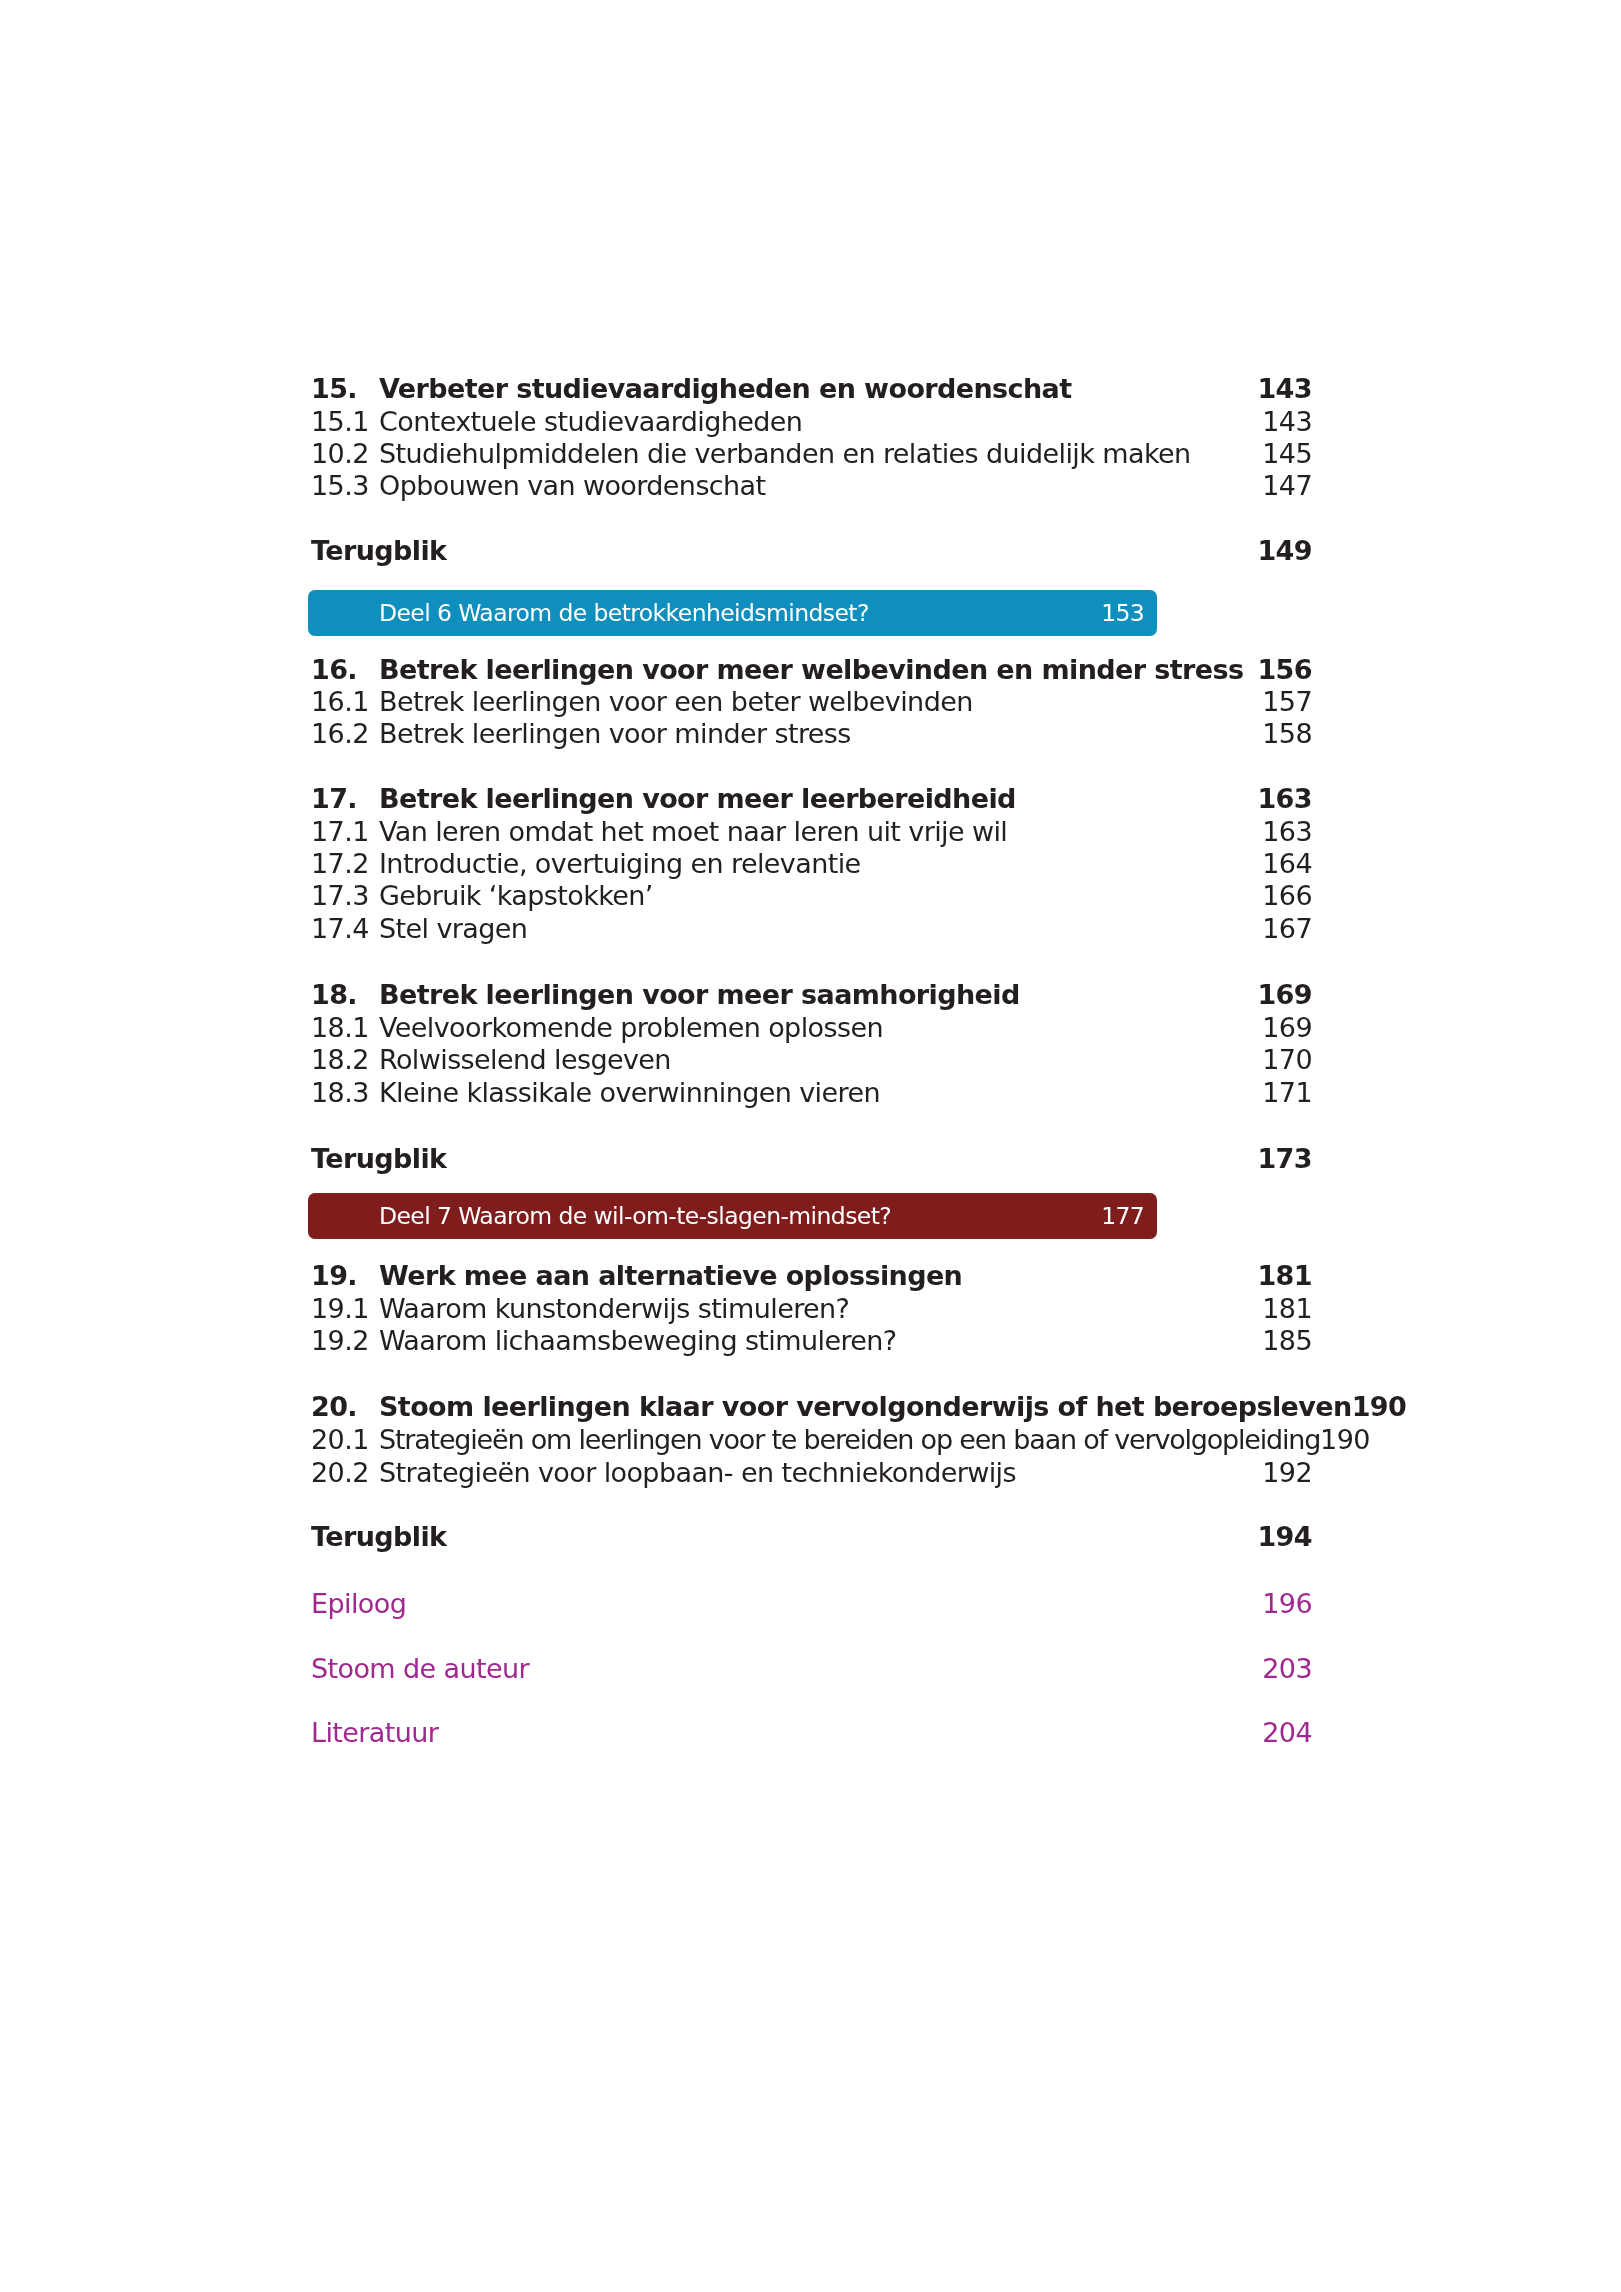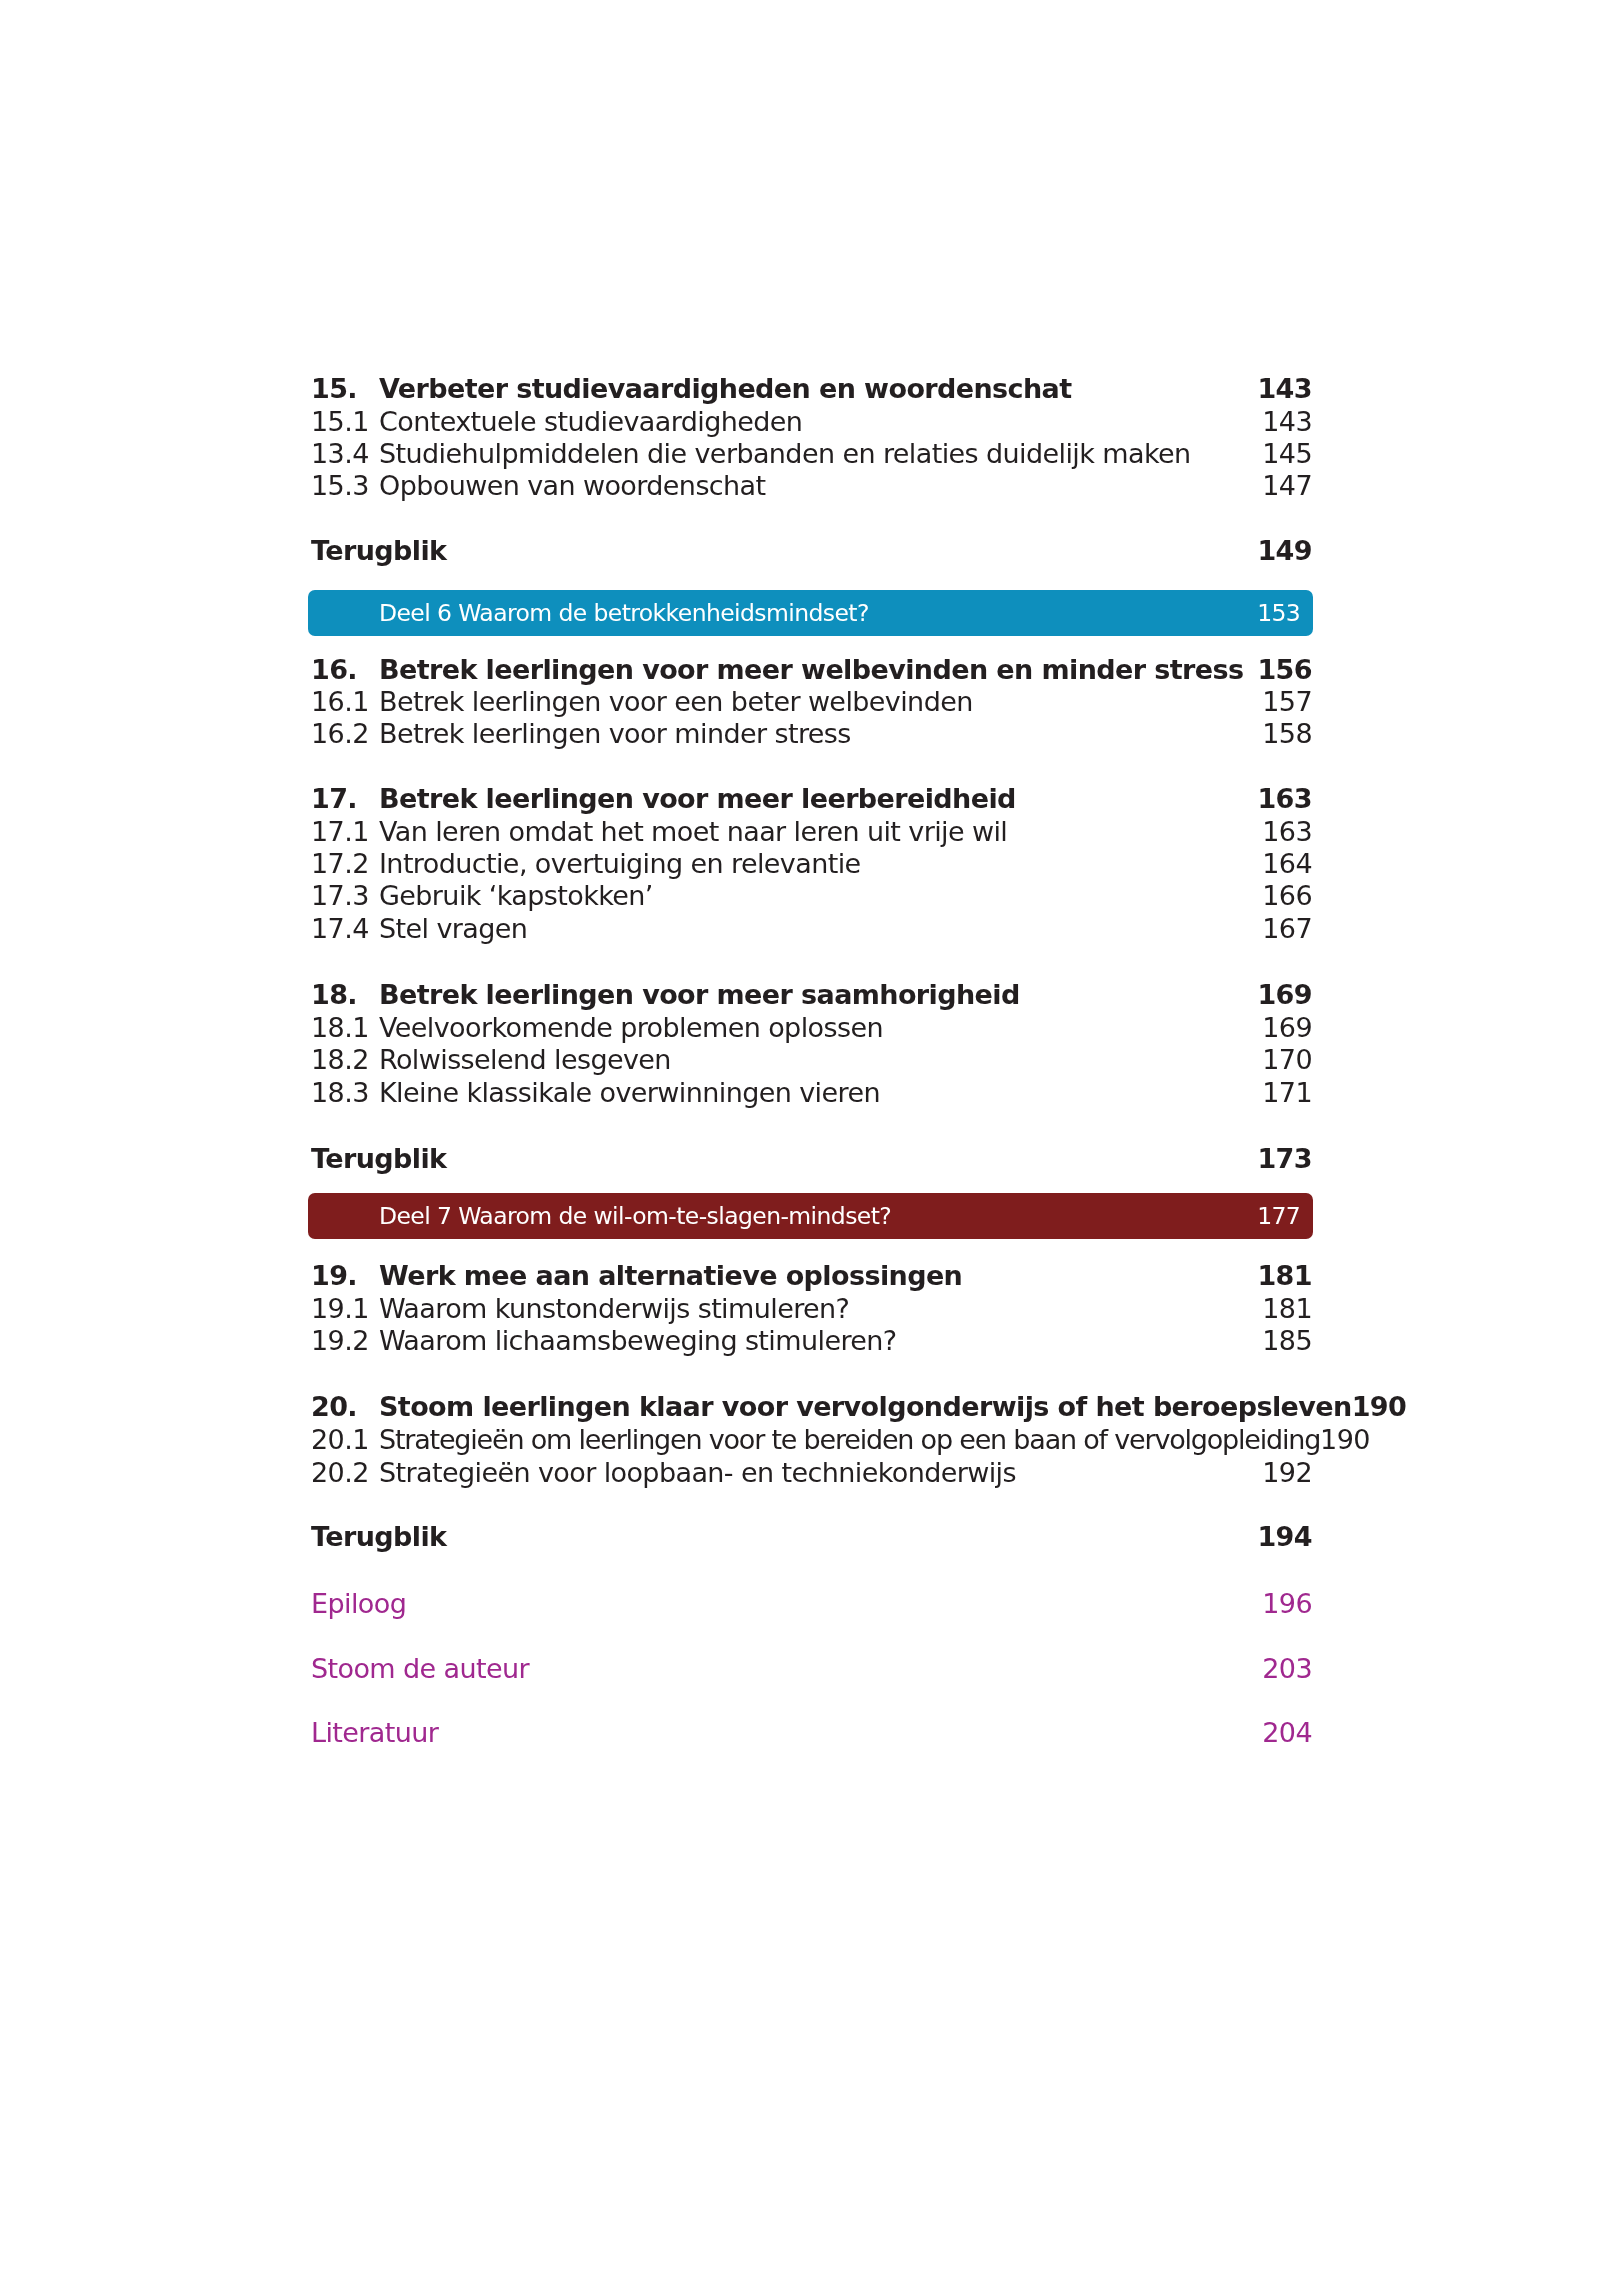--- a/index.html
+++ b/index.html
@@ -5,42 +5,42 @@
   html, body { margin: 0; padding: 0; background: #ffffff; }
   body { width: 1621px; height: 2293px; position: relative; overflow: hidden;
          font-family: "DejaVu Sans", "Liberation Sans", sans-serif; color: #231f20; }
   .row { position: absolute; left: 311px; width: 1001px; height: 32px;
          display: flex; align-items: center; font-size: 27px; letter-spacing: -0.6px;
          white-space: nowrap; }
   .num { width: 68px; flex: 0 0 68px; }
   .title { flex: 1 1 auto; }
   .page { flex: 0 0 auto; text-align: right; min-width: 49px; }
   .bold { font-weight: bold; }
-  .banner { position: absolute; left: 308px; width: 1005px; height: 46px; border-radius: 6.9px;
+  .banner { position: absolute; left: 308px; width: 849px; height: 46px; border-radius: 6.9px;
             color: #ffffff; display: flex; align-items: center; font-size: 23.5px; letter-spacing: -0.6px;
             white-space: nowrap; box-sizing: border-box; padding-left: 71px; padding-right: 9.8px; }
   .banner .title { flex: 1 1 auto; }
   .banner .page { text-align: center; }
   .magenta { color: #a0288f; justify-content: flex-end; }
 </style>
 </head>
 <body>
 
 <div class="row bold" style="top:372px">
   <span class="num">15.</span>
   <span class="title">Verbeter studievaardigheden en woordenschat</span>
   <span class="page">143</span>
 </div>
 <div class="row" style="top:405px">
   <span class="num">15.1</span>
   <span class="title">Contextuele studievaardigheden</span>
   <span class="page">143</span>
 </div>
 <div class="row" style="top:437px">
-  <span class="num">13.4</span>
+  <span class="num">10.2</span>
   <span class="title">Studiehulpmiddelen die verbanden en relaties duidelijk maken</span>
   <span class="page">145</span>
 </div>
 <div class="row" style="top:469px">
   <span class="num">15.3</span>
   <span class="title">Opbouwen van woordenschat</span>
   <span class="page">147</span>
 </div>
 
 <div class="row bold" style="top:534px">

